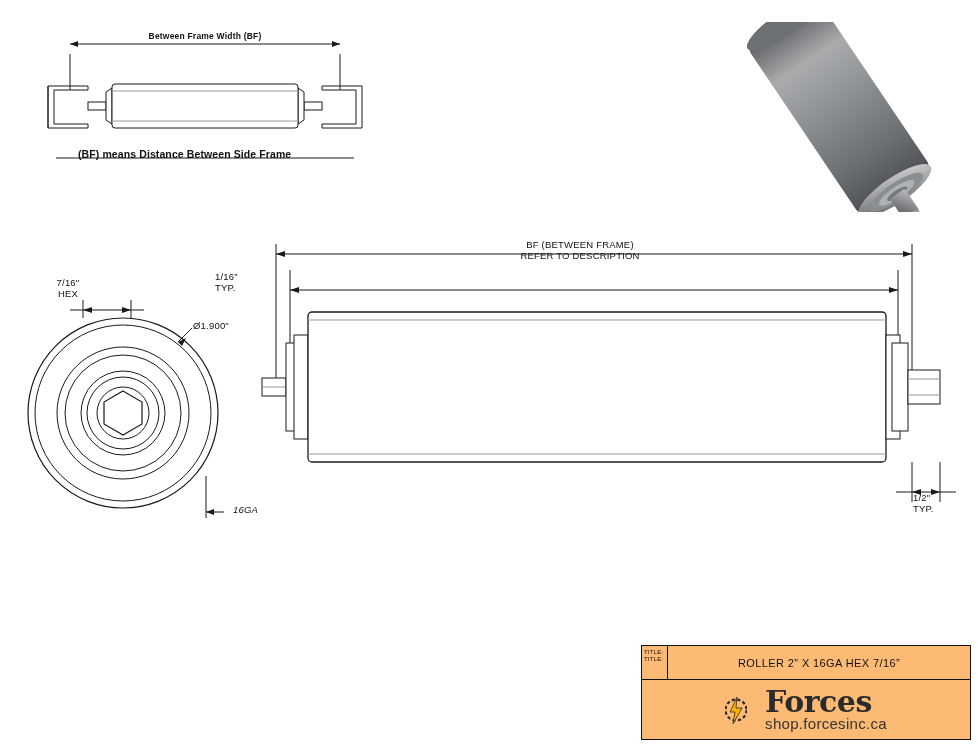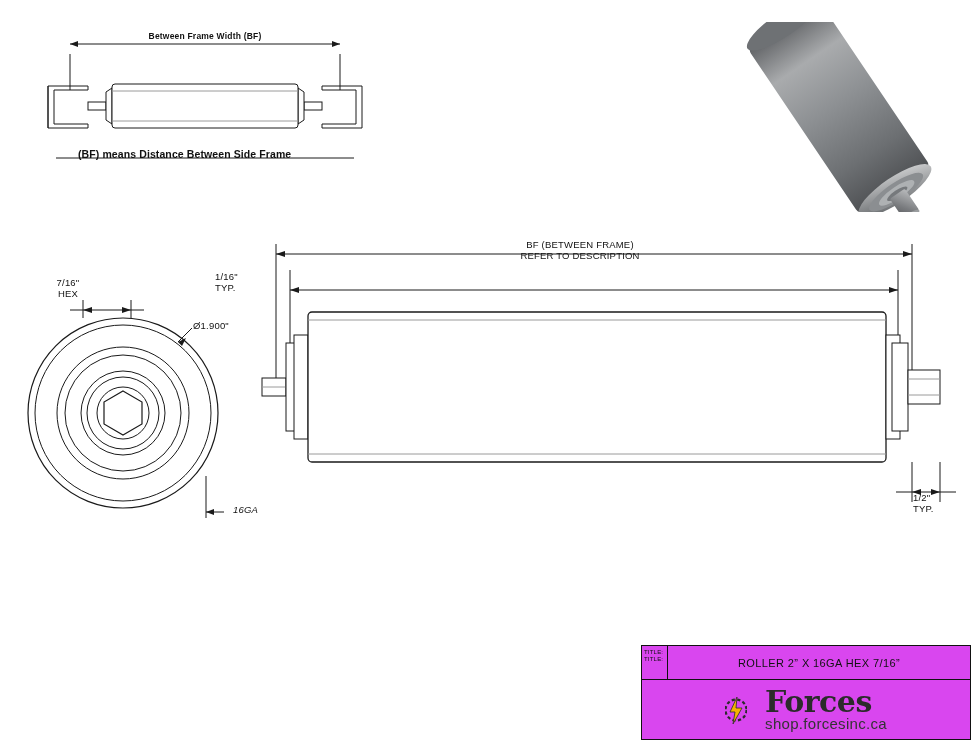--- a/index.html
+++ b/index.html
@@ -29,21 +29,21 @@
   .lbl.tiny  { font-size: 6px; line-height: 7px; }
   .lbl.bold  { font-weight: bold; }
   .center { text-align: center; }
 
   
   #title-block {
     position: absolute;
     left: 641px; top: 645px;
     width: 330px; height: 95px;
     border: 1px solid #111;
-    background: #d946ef;
+    background: #fdba74;
     box-sizing: border-box;
   }
   #title-block .tb-top {
     position: relative;
     height: 34px;
     border-bottom: 1px solid #111;
     box-sizing: border-box;
   }
   #title-block .tb-left {
     position: absolute;

